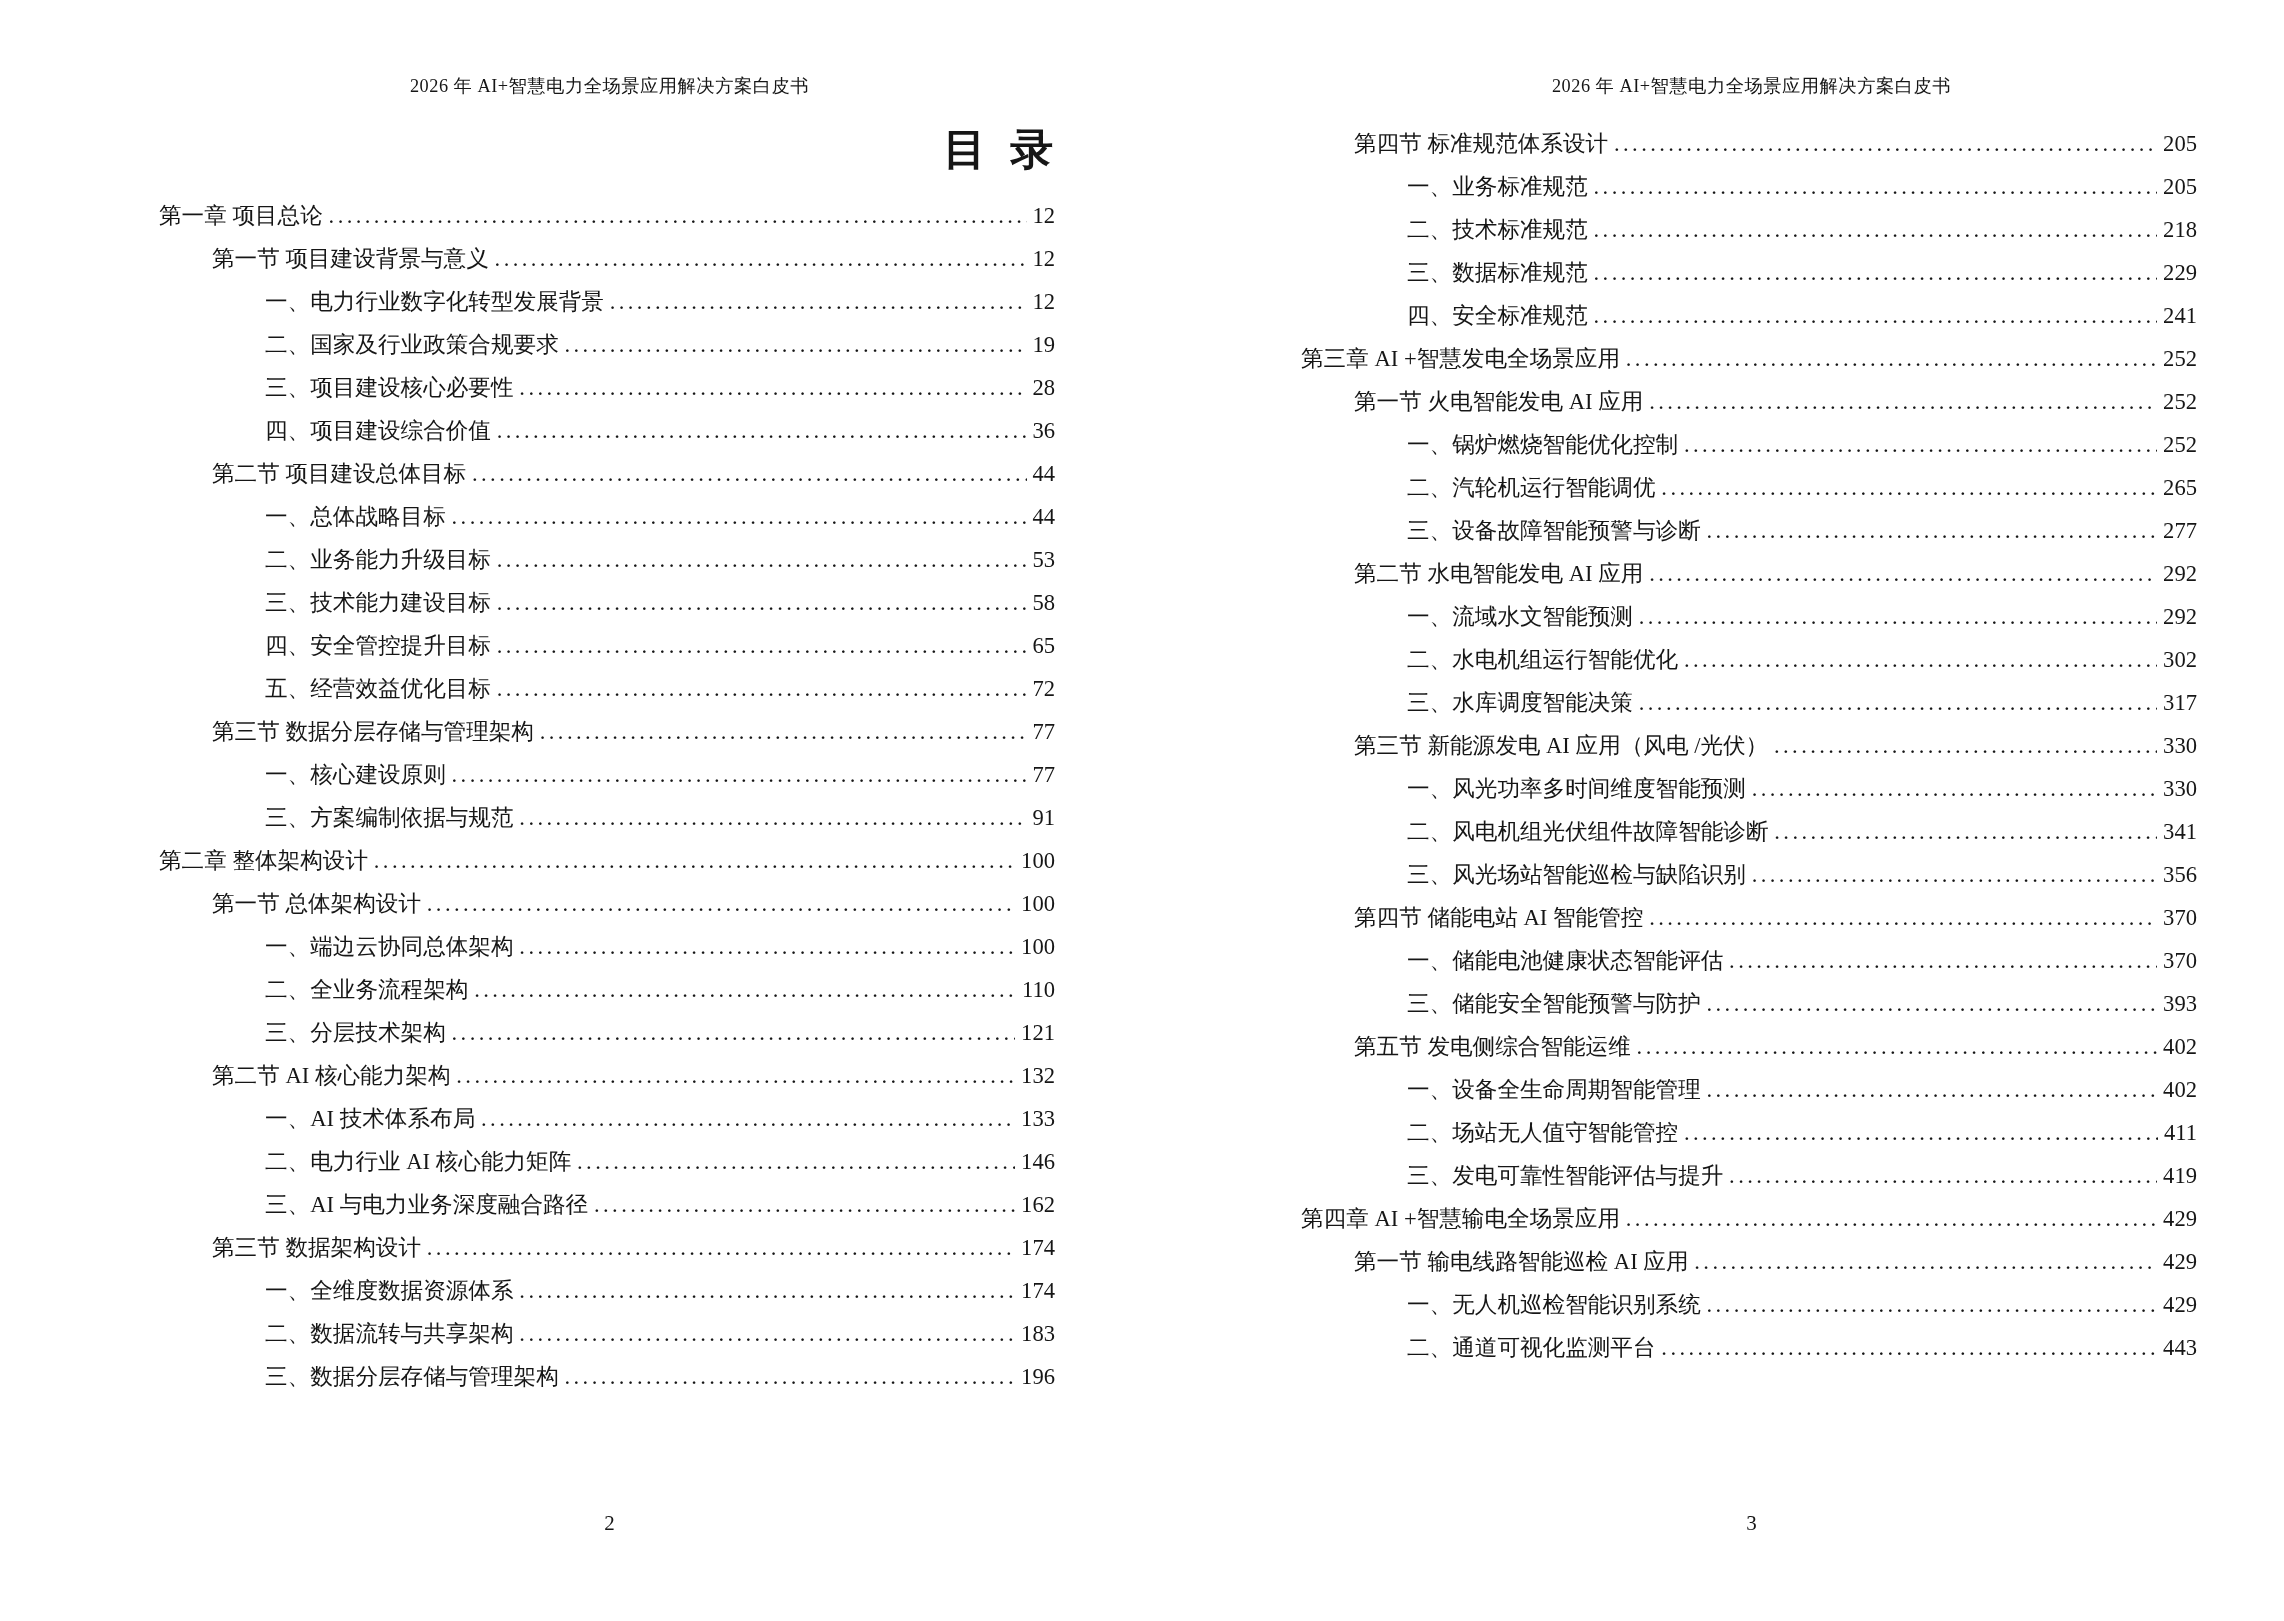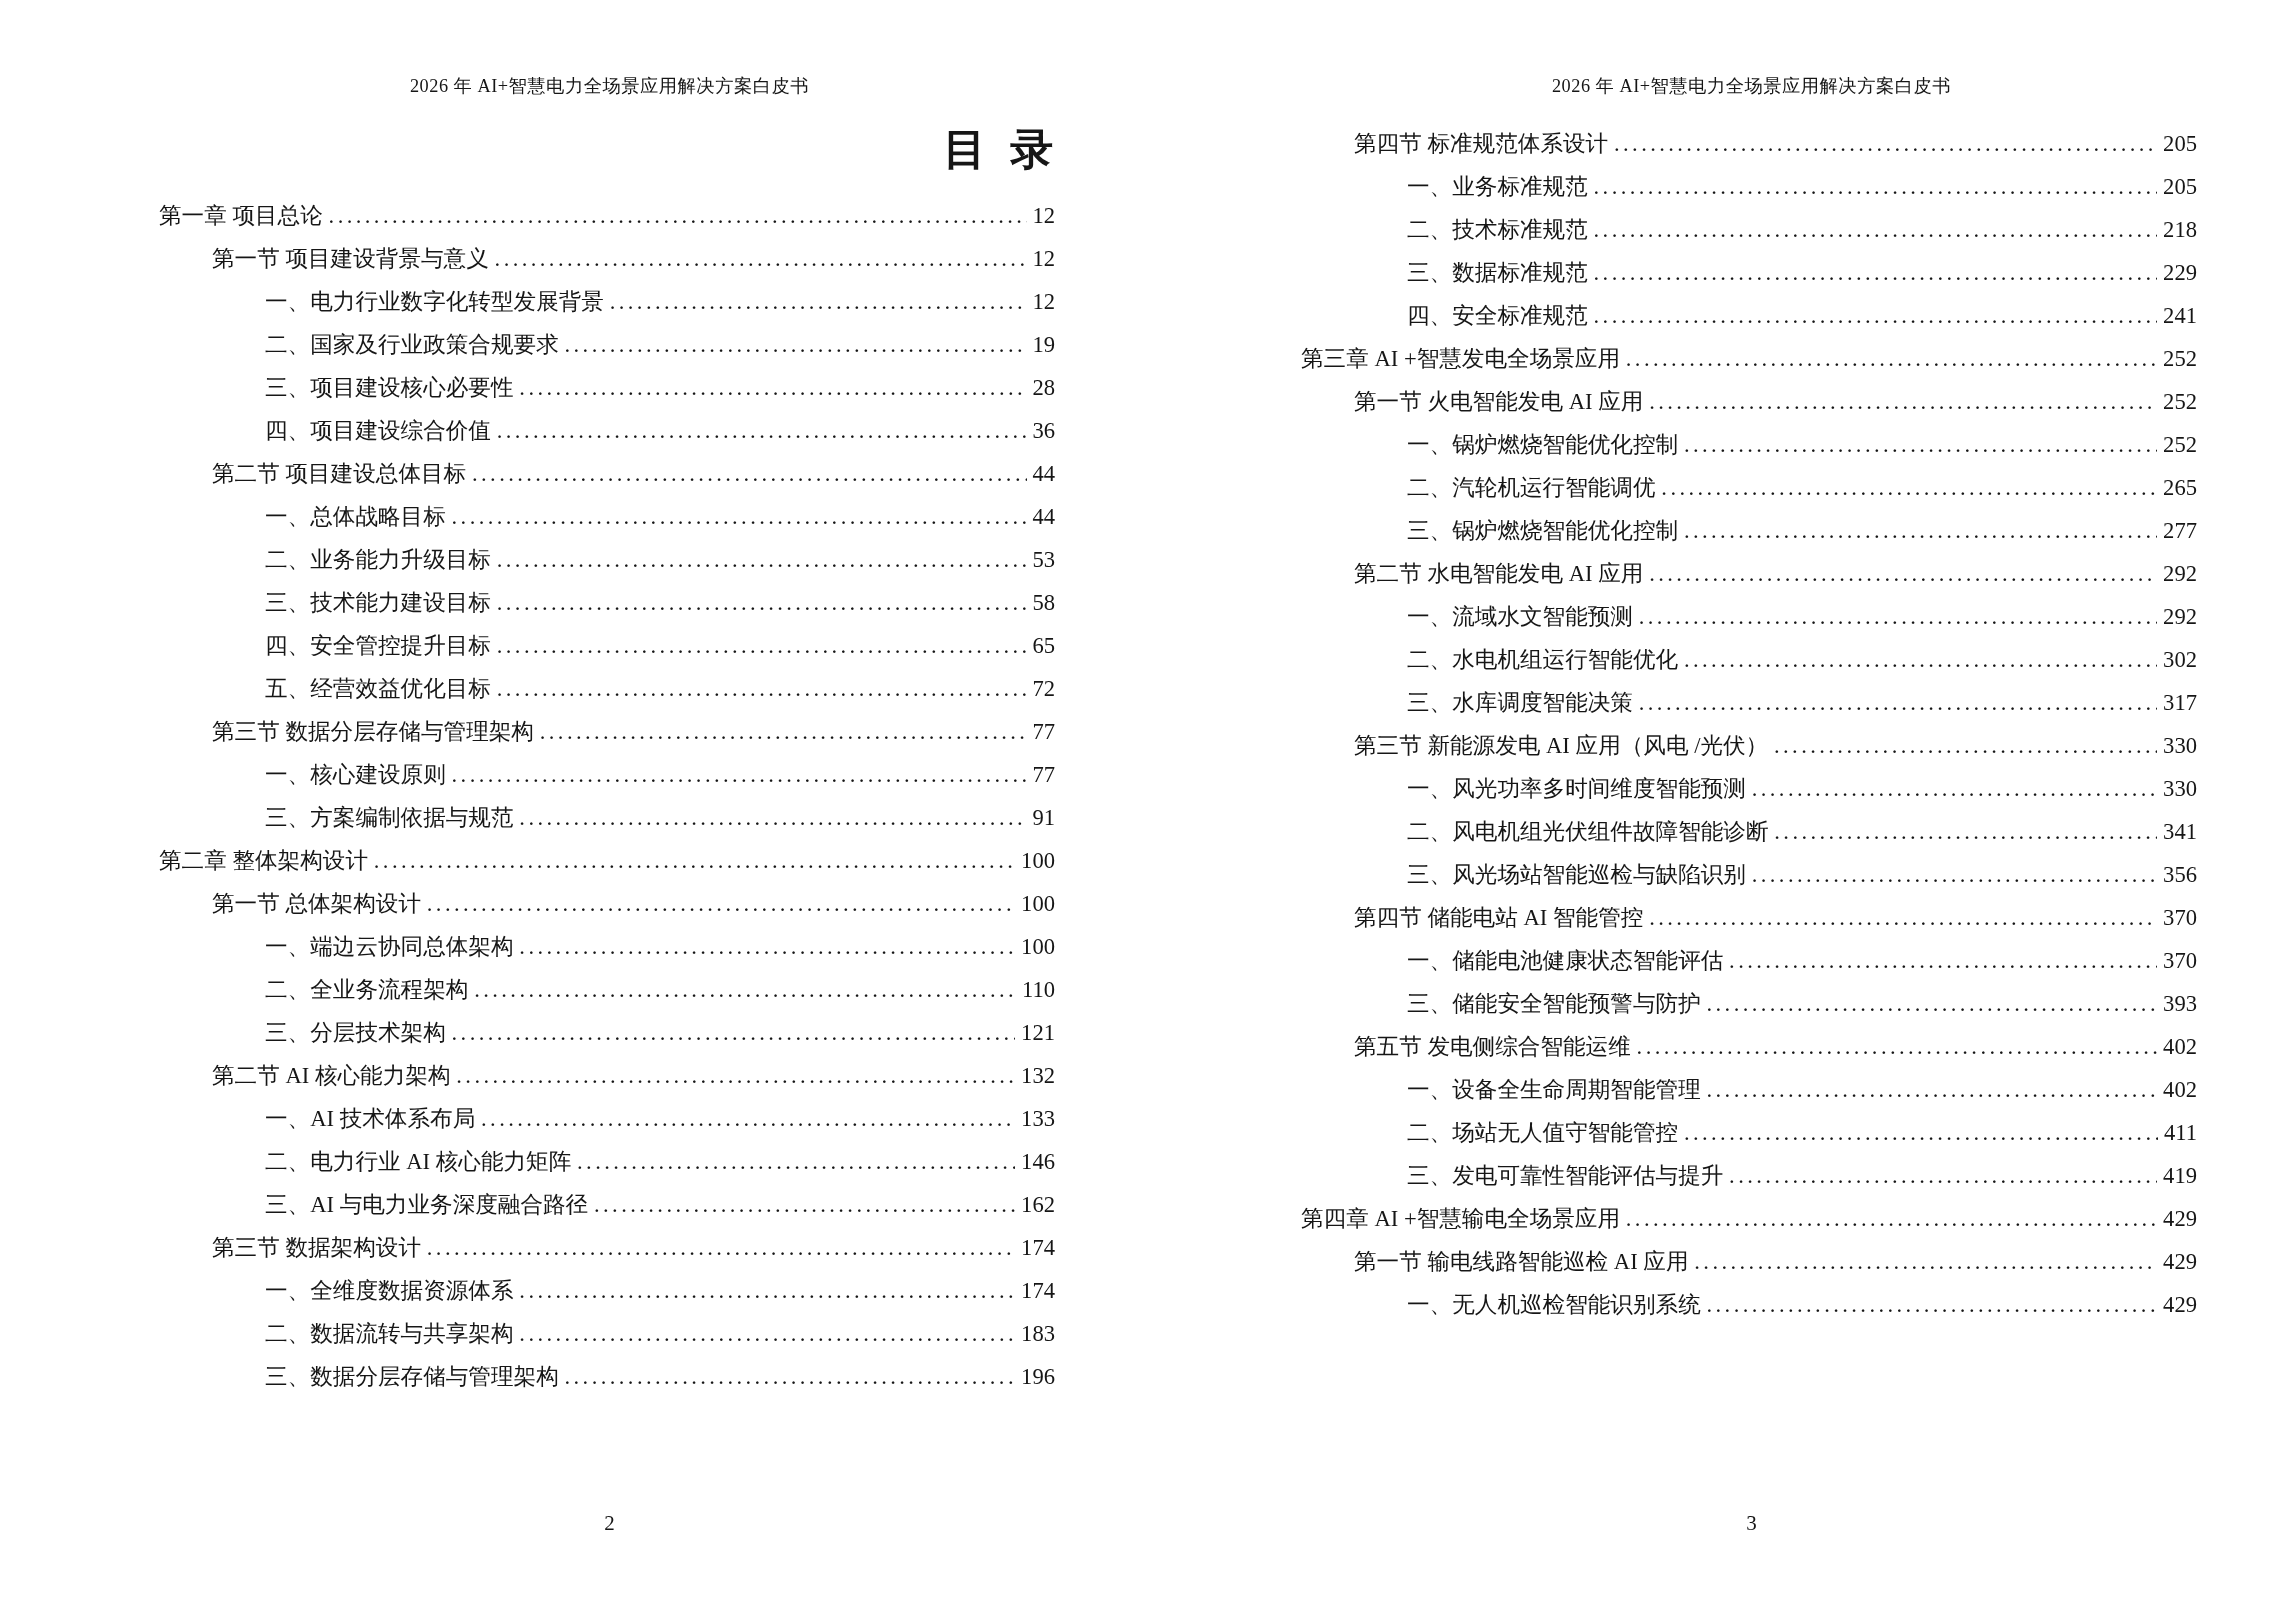--- a/index.html
+++ b/index.html
@@ -275,21 +275,21 @@
           <span class="toc-label">一、锅炉燃烧智能优化控制</span>
           <span class="toc-dots"></span>
           <span class="toc-page">252</span>
         </div>
         <div class="toc-entry lvl2">
           <span class="toc-label">二、汽轮机运行智能调优</span>
           <span class="toc-dots"></span>
           <span class="toc-page">265</span>
         </div>
         <div class="toc-entry lvl2">
-          <span class="toc-label">三、锅炉燃烧智能优化控制</span>
+          <span class="toc-label">三、设备故障智能预警与诊断</span>
           <span class="toc-dots"></span>
           <span class="toc-page">277</span>
         </div>
         <div class="toc-entry lvl1">
           <span class="toc-label">第二节 水电智能发电 AI 应用</span>
           <span class="toc-dots"></span>
           <span class="toc-page">292</span>
         </div>
         <div class="toc-entry lvl2">
           <span class="toc-label">一、流域水文智能预测</span>
@@ -368,19 +368,24 @@
         </div>
         <div class="toc-entry lvl1">
           <span class="toc-label">第一节 输电线路智能巡检 AI 应用</span>
           <span class="toc-dots"></span>
           <span class="toc-page">429</span>
         </div>
         <div class="toc-entry lvl2">
           <span class="toc-label">一、无人机巡检智能识别系统</span>
           <span class="toc-dots"></span>
           <span class="toc-page">429</span>
+        </div>
+        <div class="toc-entry lvl2">
+          <span class="toc-label">二、通道可视化监测平台</span>
+          <span class="toc-dots"></span>
+          <span class="toc-page">443</span>
         </div>
       </div>
     <div class="folio">3</div>
   </section>
 
 </div>
 
 
 </body></html>

